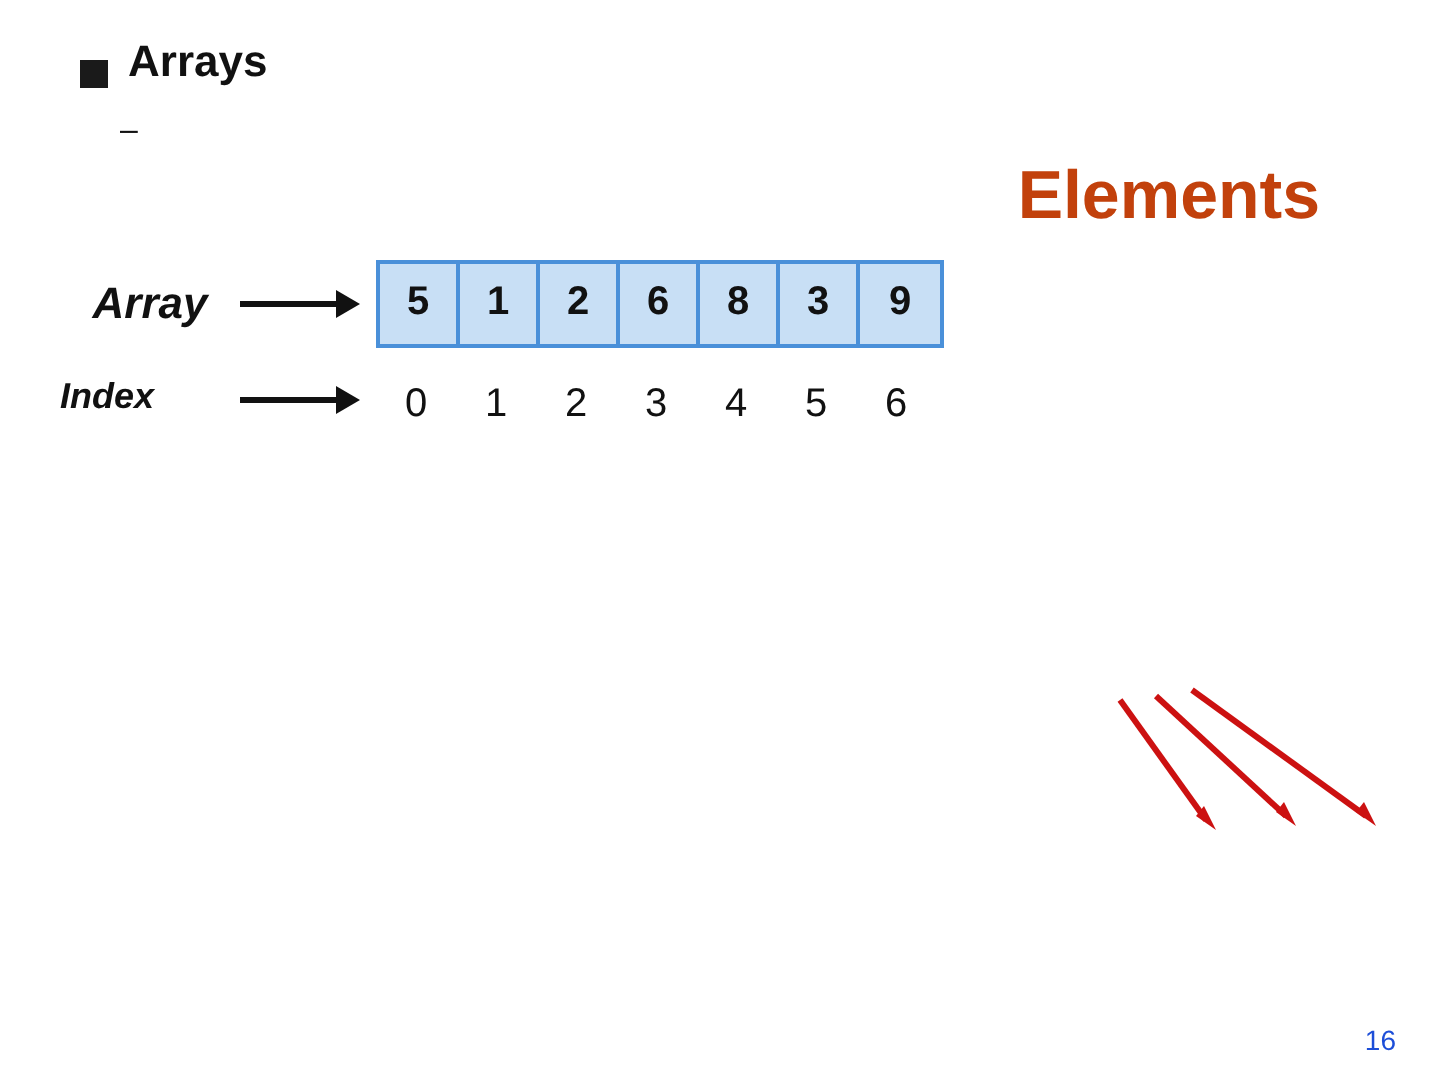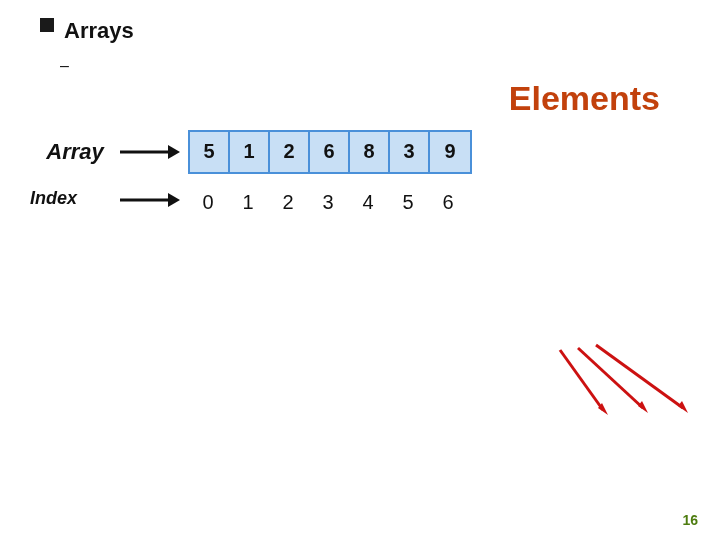--- a/index.html
+++ b/index.html
@@ -42,21 +42,21 @@
       margin-top: 8px;
     }
 
     .bullet-section {
       margin-left: 10px;
       margin-bottom: 10px;
     }
 
     .bullet-row {
       display: flex;
-      align-items: flex-start;
+      align-items: flex-end;
       margin-bottom: 6px;
     }
 
     .bullet-square {
       width: 14px;
       height: 14px;
       background: #1a1a1a;
       margin-right: 10px;
       flex-shrink: 0;
     }
@@ -178,22 +178,21 @@
       font-size: 20px;
       color: #111;
       font-weight: normal;
     }
 
     .page-num {
       position: absolute;
       bottom: 12px;
       right: 22px;
       font-size: 14px;
-      color: #4d7c0f;
-      font-weight: bold;
+      color: #1d4ed8;
     }
 
     .elements-container {
       position: relative;
       display: flex;
       justify-content: flex-end;
       padding-right: 10px;
       margin-bottom: 4px;
     }
 

